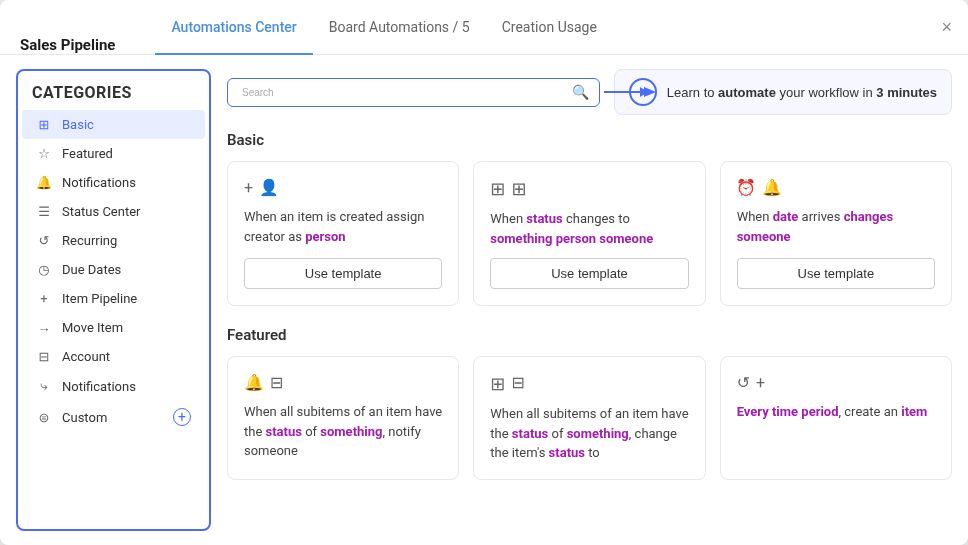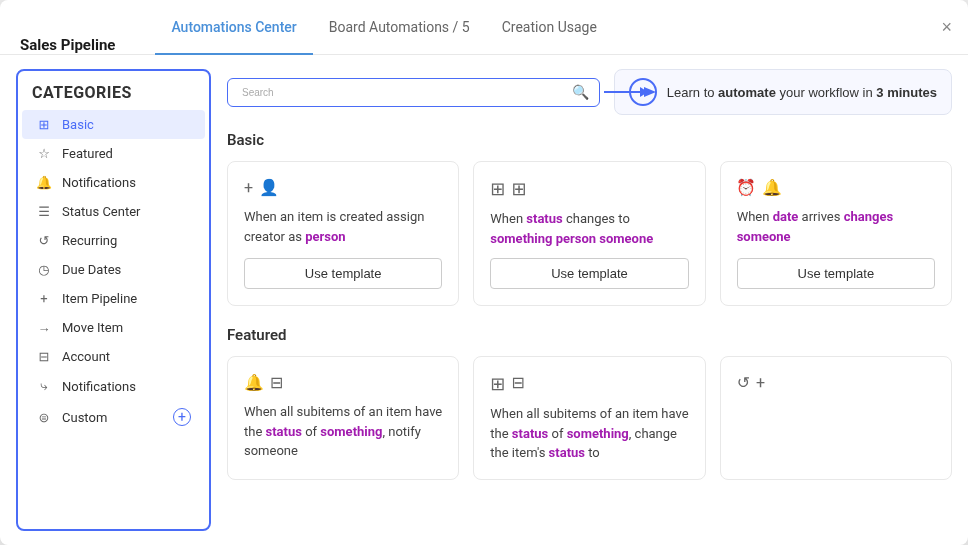--- a/index.html
+++ b/index.html
@@ -402,17 +402,20 @@
           <div class="card-text">
             When all subitems of an item have the <strong>status</strong> of <strong>something</strong>, change the item's <strong>status</strong> to
           </div>
         </div>
 
         <div class="card">
           <div class="card-icons">
             <span>↺</span>
             <span>+</span>
           </div>
+          <div class="card-text">
+            <strong>Every time period</strong>, create an <strong>item</strong>
+          </div>
         </div>
       </div>
     </div>
   </div>
 </div>
 
 </body></html>

